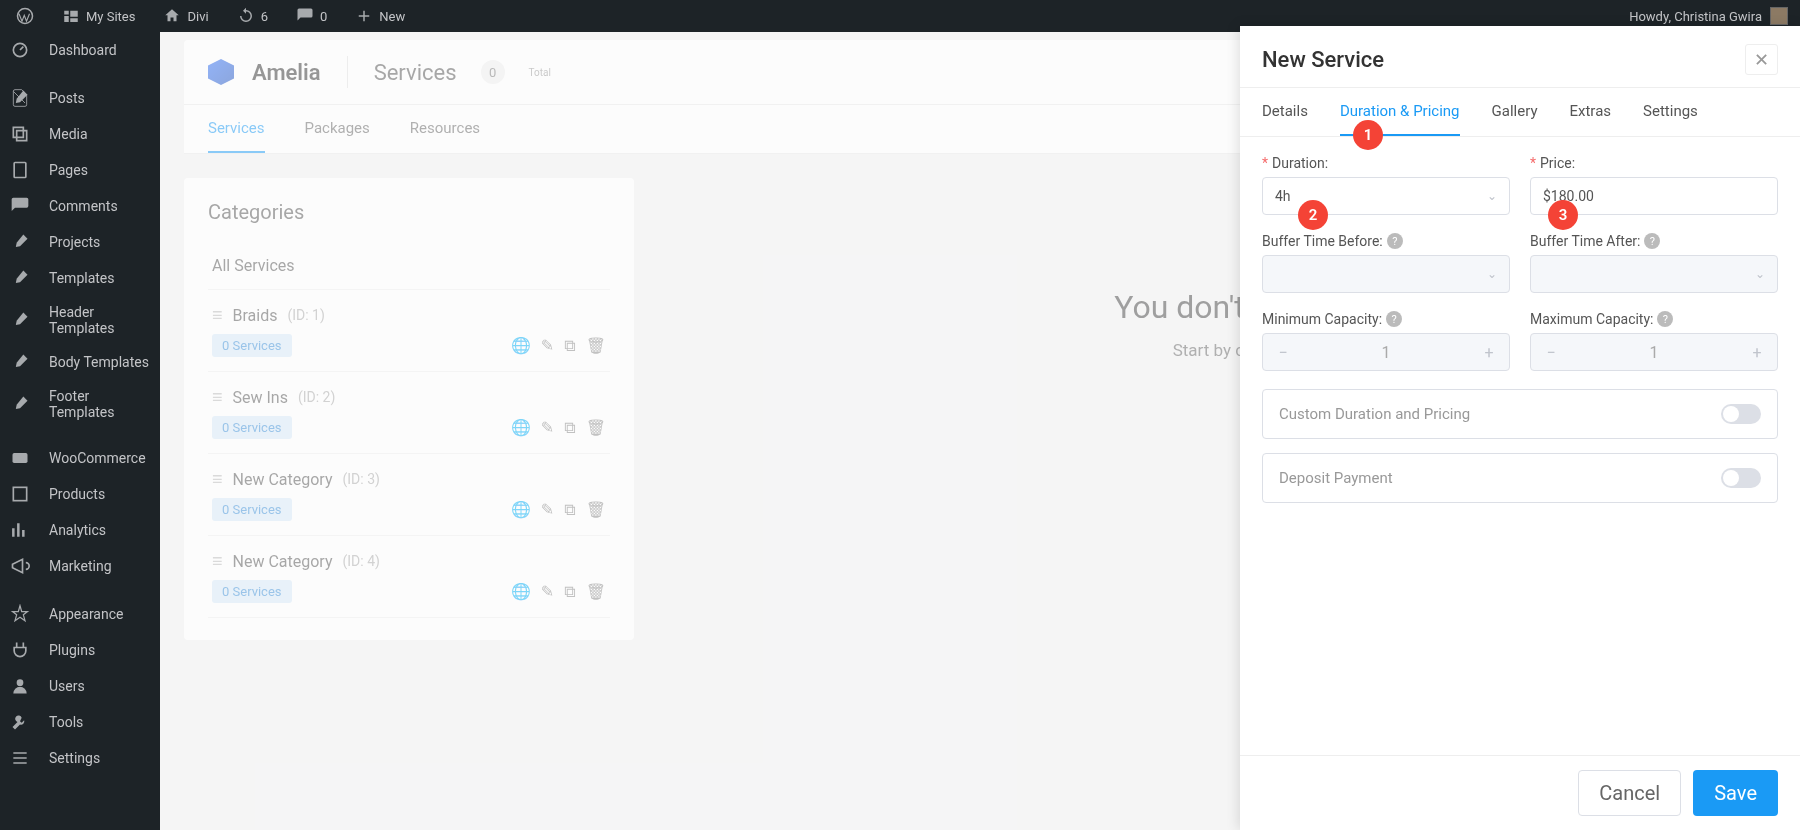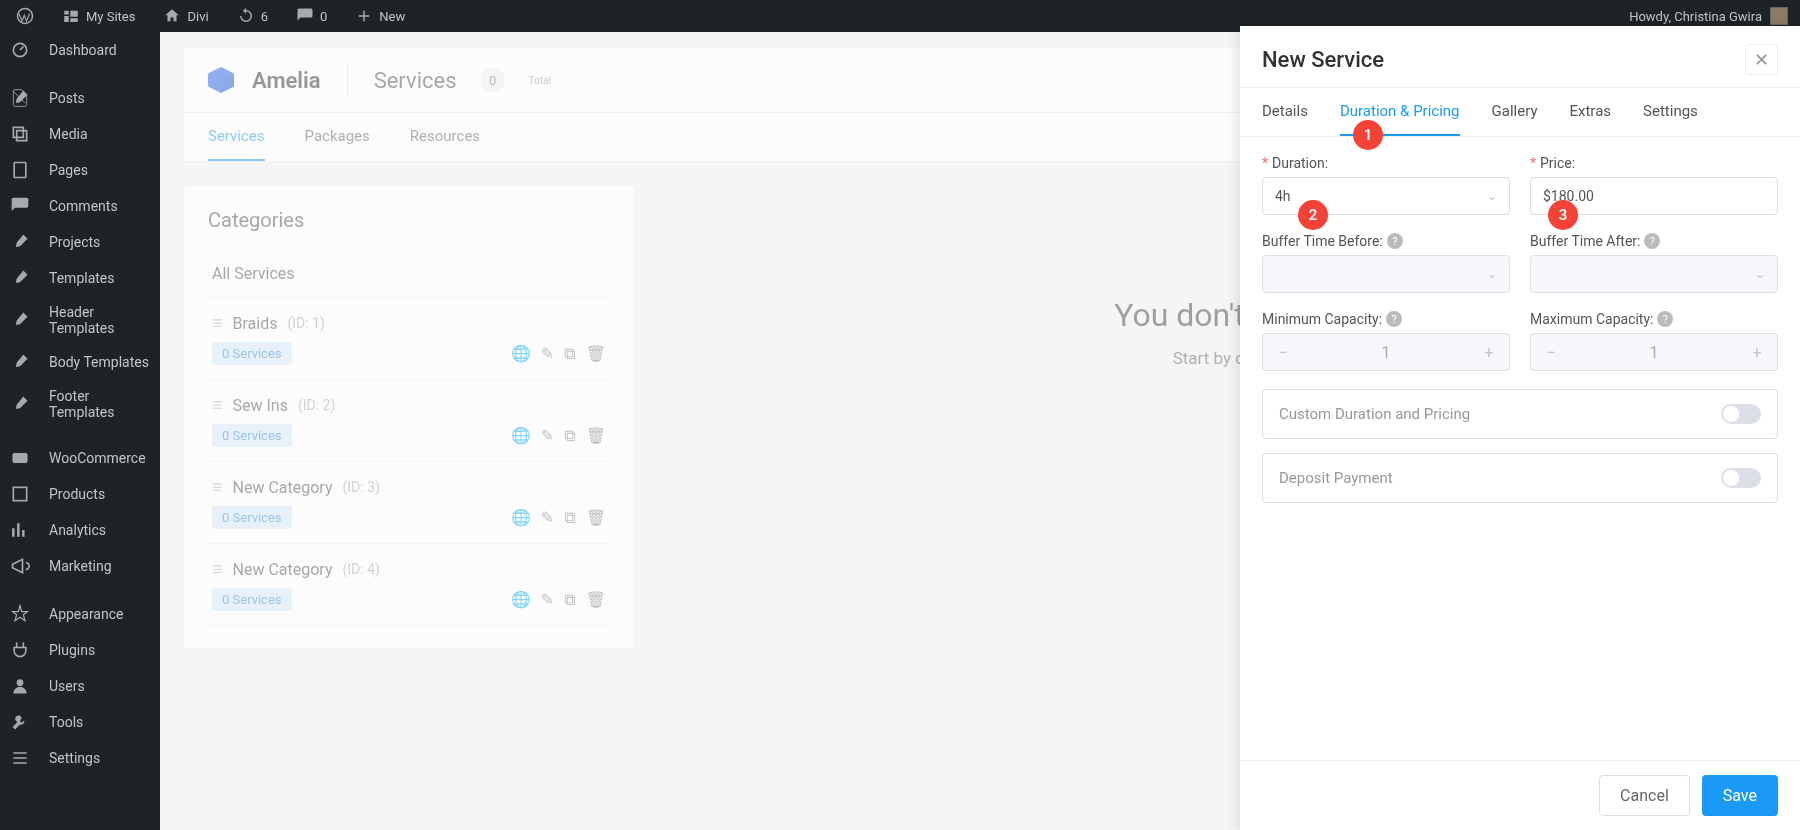--- a/index.html
+++ b/index.html
@@ -13,21 +13,21 @@
   .wp-bar .right { margin-left: auto; display: flex; align-items: center; gap: 8px; padding-right: 4px; }
   .wp-bar .avatar { width: 18px; height: 18px; background: #8c7a64; border: 1px solid #666; }
 
   
   .wp-side { position: absolute; left: 0; top: 32px; bottom: 0; width: 160px; background: #1d2327; color: #c3c4c7; font-size: 14px; }
   .wp-side .m { display: flex; align-items: center; gap: 19px; padding: 8px 10px; cursor: pointer; }
   .wp-side .sep { height: 12px; }
   .wp-side svg { width: 20px; height: 20px; fill: #a7aaad; flex-shrink: 0; }
 
   
-  .main { position: absolute; left: 160px; top: 32px; right: 0; bottom: 0; background: #f0f0f1; padding: 16px 24px; }
+  .main { position: absolute; left: 160px; top: 32px; right: 0; bottom: 0; background: #f0f0f1; padding: 8px 24px; }
   .page-head { display: flex; align-items: center; gap: 18px; background: #fff; padding: 16px 24px; border-radius: 4px 4px 0 0; border-bottom: 1px solid #e8e8e8; }
   .logo { width: 26px; height: 26px; background: linear-gradient(135deg,#2b6cf5,#1e52c0); clip-path: polygon(50% 0,100% 25%,100% 75%,50% 100%,0 75%,0 25%); }
   .brand { font-size: 22px; font-weight: 600; color: #333; }
   .divider-v { width: 1px; height: 32px; background: #e0e0e0; margin: 0 8px; }
   .title { font-size: 22px; color: #555; }
   .count-badge { background: #eee; color: #777; border-radius: 50%; width: 24px; height: 24px; display: inline-flex; align-items: center; justify-content: center; font-size: 13px; margin: 0 6px; }
   .total { color: #999; font-size: 10px; }
 
   .tabs-row { background: #fff; padding: 0 24px; display: flex; gap: 40px; border-bottom: 1px solid #e8e8e8; }
   .tab { padding: 14px 0; font-size: 15px; color: #666; cursor: pointer; border-bottom: 2px solid transparent; }
@@ -71,21 +71,21 @@
   .fselect { cursor: pointer; background: #fff; }
   .fselect.empty { background: #f5f7fa; }
   .chev { color: #c0c4cc; font-size: 12px; }
   .stepper { display: flex; border: 1px solid #dcdfe6; border-radius: 4px; height: 38px; background: #f5f7fa; }
   .stepper button { width: 40px; border: none; background: transparent; color: #c0c4cc; font-size: 16px; cursor: pointer; }
   .stepper .val { flex: 1; text-align: center; line-height: 38px; color: #aaa; background: #f5f7fa; }
   .toggle-row { border: 1px solid #dcdfe6; border-radius: 4px; padding: 14px 16px; display: flex; align-items: center; justify-content: space-between; margin-bottom: 14px; color: #999; font-size: 15px; }
   .switch { width: 40px; height: 20px; background: #dcdfe6; border-radius: 10px; position: relative; cursor: pointer; }
   .switch::after { content: ""; position: absolute; width: 16px; height: 16px; background: #fff; border-radius: 50%; top: 2px; left: 2px; }
   .drawer-foot { border-top: 1px solid #eee; padding: 14px 22px; display: flex; justify-content: flex-end; gap: 12px; }
-  .btn { padding: 10px 20px; border-radius: 4px; font-size: 16px; cursor: pointer; border: 1px solid transparent; }
+  .btn { padding: 10px 20px; border-radius: 4px; font-size: 20px; cursor: pointer; border: 1px solid transparent; }
   .btn-cancel { background: #fff; border-color: #dcdfe6; color: #666; }
   .btn-save { background: #1a9af5; color: #fff; }
 
   .anno { position: absolute; width: 30px; height: 30px; background: #f44336; color: #fff; border-radius: 50%; display: flex; align-items: center; justify-content: center; font-size: 15px; font-weight: 600; z-index: 50; }
 </style>
 </head>
 <body>
 
 <div class="wp-bar">
   <div class="left">

